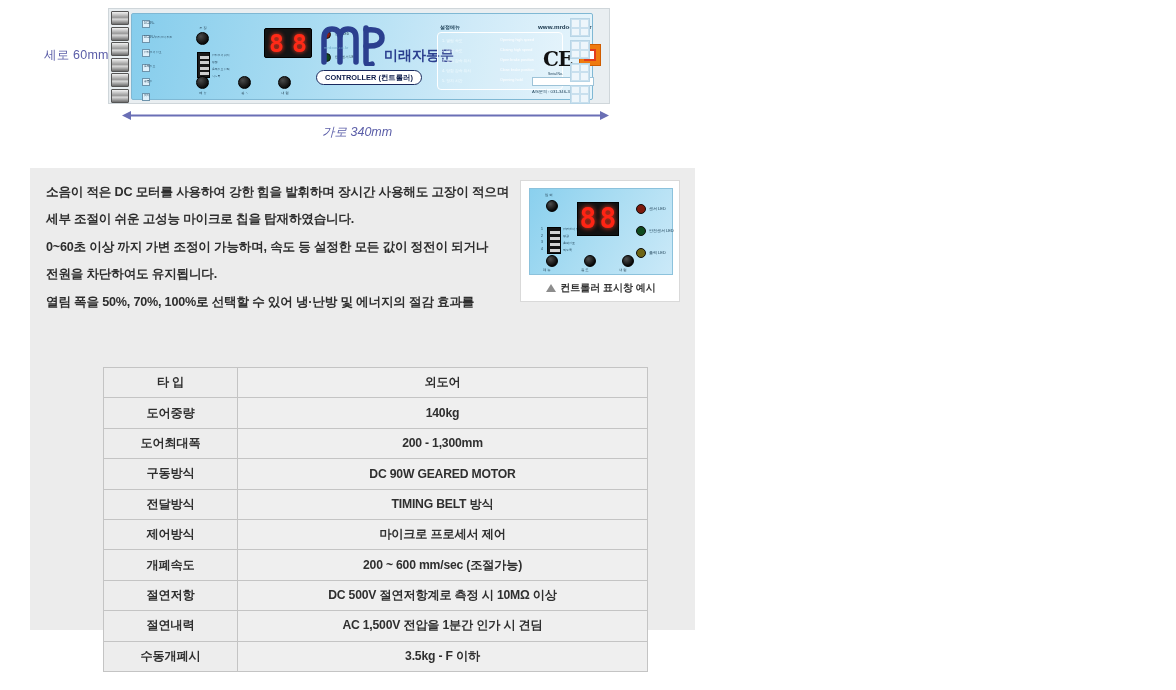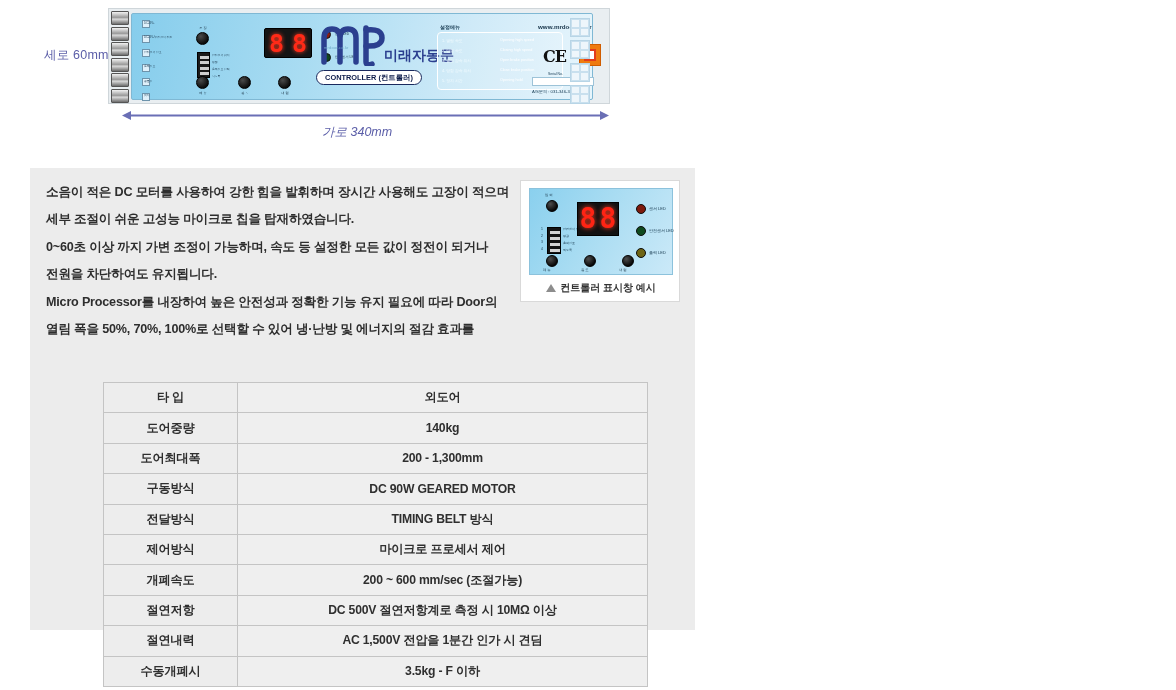--- a/index.html
+++ b/index.html
@@ -80,21 +80,21 @@
 
   .menu-box {
     position: absolute; left: 305px; top: 18px; width: 126px; height: 58px;
     border: .8px solid #ffffff; border-radius: 4px; background: rgba(255,255,255,.10);
   }
   .menu-title { position: absolute; left: 308px; top: 10px; font-size: 5px; font-weight: 700; color: #14374f; }
   .menu-row { position: absolute; font-size: 3.8px; color: #ffffff; white-space: nowrap; }
   .menu-row .kr { color: #f2fbff; }
 
   .site-url { position: absolute; left: 406px; top: 9px; font-size: 6.2px; font-weight: 700; color: #17344a; }
-  .ce-mark { position: absolute; left: 411px; top: 33px; font-size: 16px; font-weight: 700; color: #111; font-family: "DejaVu Serif", serif; letter-spacing: -1px; }
+  .ce-mark { position: absolute; left: 411px; top: 33px; font-size: 20px; font-weight: 700; color: #111; font-family: "DejaVu Serif", serif; letter-spacing: -1px; }
   .ks-mark { position: absolute; left: 447px; top: 30px; width: 22px; height: 22px; background: #ef7b10; border: 1px solid #cf5c00;
              display:flex; align-items:center; justify-content:center; }
   .ks-inner { width: 12px; height: 12px; background: #fff; border: 2.5px solid #e23b1c; }
   .ks-cap { position: absolute; left: 445px; top: 52px; font-size: 2.6px; color: #8a2b14; white-space: nowrap; }
   .serial-lbl { position: absolute; left: 416px; top: 58px; font-size: 3.4px; color: #1c4058; }
   .serial-box { position: absolute; left: 400px; top: 63px; width: 62px; height: 9px; background: #fff; border: .7px solid #9dc3d8; }
   .as-line { position: absolute; left: 400px; top: 75px; font-size: 4.2px; color: #1c4058; white-space: nowrap; }
 
   .right-pads { position: absolute; right: 2px; top: 4px; width: 20px; height: 86px;
                 display: flex; flex-direction: column; justify-content: space-between; }
@@ -131,21 +131,21 @@
             background: radial-gradient(circle at 34% 30%, #4d4d4d, #080808 72%); border: 1px solid #000; }
   .d-knob-lbl { position: absolute; font-size: 3.4px; color: #1f3b4d; white-space: nowrap; }
   .d-led { position: absolute; width: 10px; height: 10px; border-radius: 50%; border: 1px solid #0d0d0d; }
   .d-led-lbl { position: absolute; font-size: 4px; color: #16384e; white-space: nowrap; }
   .d-dip { position: absolute; left: 17px; top: 38px; width: 14px; height: 27px; background: #141414; border: 1px solid #000; }
   .d-dip i { position: absolute; left: 2px; width: 10px; height: 3.2px; background: #d4d4d4; }
   .d-dipnum { position: absolute; font-size: 3.4px; color: #17384d; }
   .d-diplbl { position: absolute; font-size: 3px; color: #17384d; white-space: nowrap; }
 
   
-  .spec { position: absolute; left: 73px; top: 214px; width: 545px; border-collapse: collapse; }
+  .spec { position: absolute; left: 73px; top: 199px; width: 545px; border-collapse: collapse; }
   .spec td {
     border: 1px solid #c4c4c4; height: 30.4px; padding: 0 6px;
     font-size: 12.2px; font-weight: 700; color: #2f2f2f; text-align: center; letter-spacing: -.2px;
   }
   .spec td.k { width: 134px; background: #ededed; }
   .spec td.v { background: #efefef; }
 </style>
 </head>
 <body>
 
@@ -307,21 +307,20 @@
     </div>
   </div>
 
   <div class="panel">
 
     <div class="body-copy">
       <p>소음이 적은 DC 모터를 사용하여 강한 힘을 발휘하며 장시간 사용해도 고장이 적으며</p>
       <p>세부 조절이 쉬운 고성능 마이크로 칩을 탑재하였습니다.</p>
       <p>0~60초  이상 까지 가변 조정이 가능하며, 속도 등 설정한 모든 값이 정전이 되거나</p>
       <p>전원을 차단하여도 유지됩니다.</p>
-      <p>Micro Processor를 내장하여 높은 안전성과 정확한 기능 유지 필요에 따라 Door의</p>
       <p>열림 폭을 50%, 70%, 100%로 선택할 수 있어 냉·난방 및 에너지의 절감 효과를</p>
     </div>
 
     <div class="disp-card">
       <div class="disp-board">
 
         <div class="d-knob-lbl" style="left:15px; top:4px;">입 력</div>
         <div class="d-knob" style="left:16px; top:11px;"></div>
 
         <div class="d-dip">

